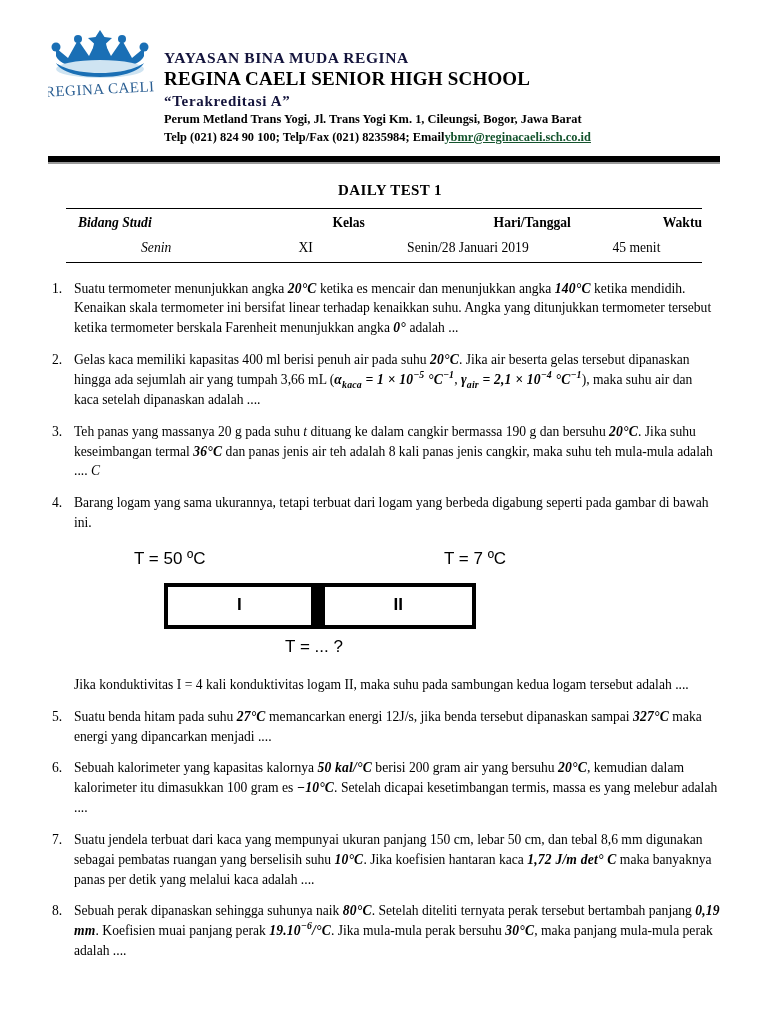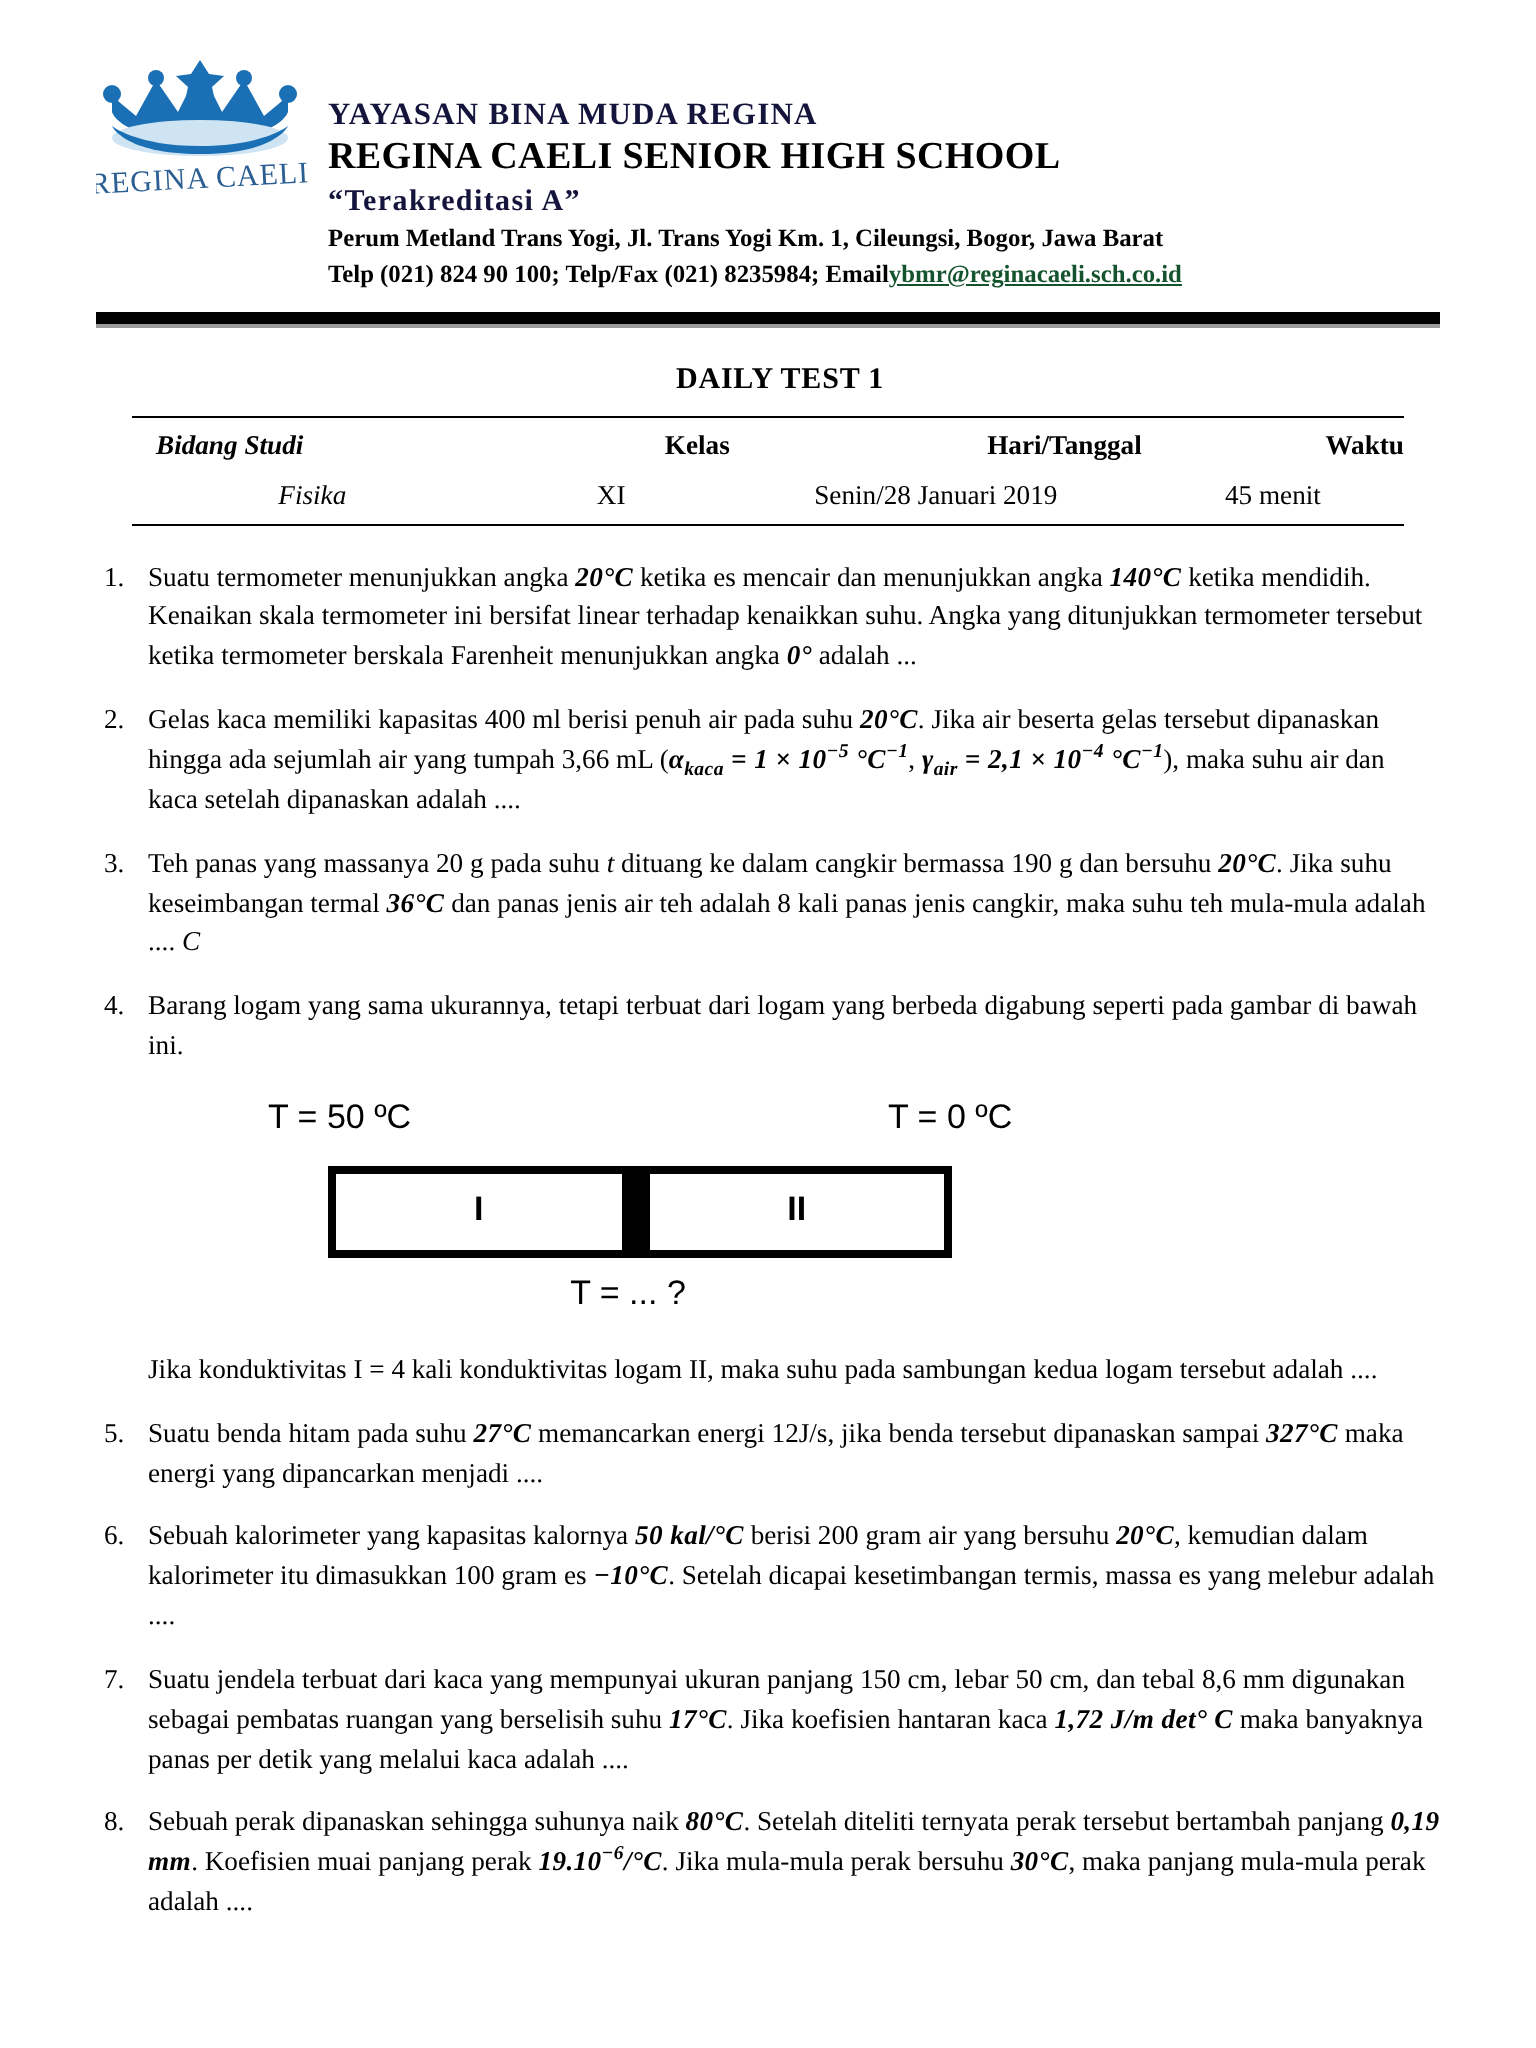--- a/index.html
+++ b/index.html
@@ -277,21 +277,21 @@
     <thead>
       <tr>
         <th class="col-a">Bidang Studi</th>
         <th class="col-b">Kelas</th>
         <th class="col-c">Hari/Tanggal</th>
         <th class="col-d">Waktu</th>
       </tr>
     </thead>
     <tbody>
       <tr>
-        <td class="col-a">Fisika</td>
+        <td class="col-a">Senin</td>
         <td class="col-b">XI</td>
         <td class="col-c">Senin/28 Januari 2019</td>
         <td class="col-d">45 menit</td>
       </tr>
     </tbody>
   </table>
 
   <div class="questions">
 
     <div class="qitem">
@@ -310,21 +310,21 @@
     </div>
 
     <div class="qitem">
       <div class="qnum">4.</div>
       <div class="qbody">
         <div>Barang logam yang sama ukurannya, tetapi terbuat dari logam yang berbeda digabung seperti pada gambar di bawah ini.</div>
 
         <div class="figure">
           <div class="fig-temp-row">
             <div class="fig-temp fig-temp-left">T = 50 ºC</div>
-            <div class="fig-temp fig-temp-right">T = 0 ºC</div>
+            <div class="fig-temp fig-temp-right">T = 7 ºC</div>
           </div>
           <div class="bar-outer">
             <div class="bar-seg">I</div>
             <div class="bar-divider"></div>
             <div class="bar-seg">II</div>
           </div>
           <div class="fig-caption">T = ... ?</div>
         </div>
 
         <div class="fig-followup">Jika konduktivitas I = 4 kali konduktivitas logam II, maka suhu pada sambungan kedua logam tersebut adalah ....</div>
@@ -336,21 +336,21 @@
       <div class="qbody">Suatu benda hitam pada suhu <span class="m">27°C</span> memancarkan energi 12J/s, jika benda tersebut dipanaskan sampai <span class="m">327°C</span> maka energi yang dipancarkan menjadi ....</div>
     </div>
 
     <div class="qitem">
       <div class="qnum">6.</div>
       <div class="qbody">Sebuah kalorimeter yang kapasitas kalornya <span class="m">50 kal/°C</span> berisi 200 gram air yang bersuhu <span class="m">20°C</span>, kemudian dalam kalorimeter itu dimasukkan 100 gram es <span class="m">−10°C</span>. Setelah dicapai kesetimbangan termis, massa es yang melebur adalah ....</div>
     </div>
 
     <div class="qitem">
       <div class="qnum">7.</div>
-      <div class="qbody">Suatu jendela terbuat dari kaca yang mempunyai ukuran panjang 150 cm, lebar 50 cm, dan tebal 8,6 mm digunakan sebagai pembatas ruangan yang berselisih suhu <span class="m">17°C</span>. Jika koefisien hantaran kaca <span class="m">1,72 J/m det° C</span> maka banyaknya panas per detik yang melalui kaca adalah ....</div>
+      <div class="qbody">Suatu jendela terbuat dari kaca yang mempunyai ukuran panjang 150 cm, lebar 50 cm, dan tebal 8,6 mm digunakan sebagai pembatas ruangan yang berselisih suhu <span class="m">10°C</span>. Jika koefisien hantaran kaca <span class="m">1,72 J/m det° C</span> maka banyaknya panas per detik yang melalui kaca adalah ....</div>
     </div>
 
     <div class="qitem">
       <div class="qnum">8.</div>
       <div class="qbody">Sebuah perak dipanaskan sehingga suhunya naik <span class="m">80°C</span>. Setelah diteliti ternyata perak tersebut bertambah panjang <span class="m">0,19 mm</span>. Koefisien muai panjang perak <span class="m">19.10<sup>−6</sup>/°C</span>. Jika mula-mula perak bersuhu <span class="m">30°C</span>, maka panjang mula-mula perak adalah ....</div>
     </div>
 
   </div>
 </div>
 

